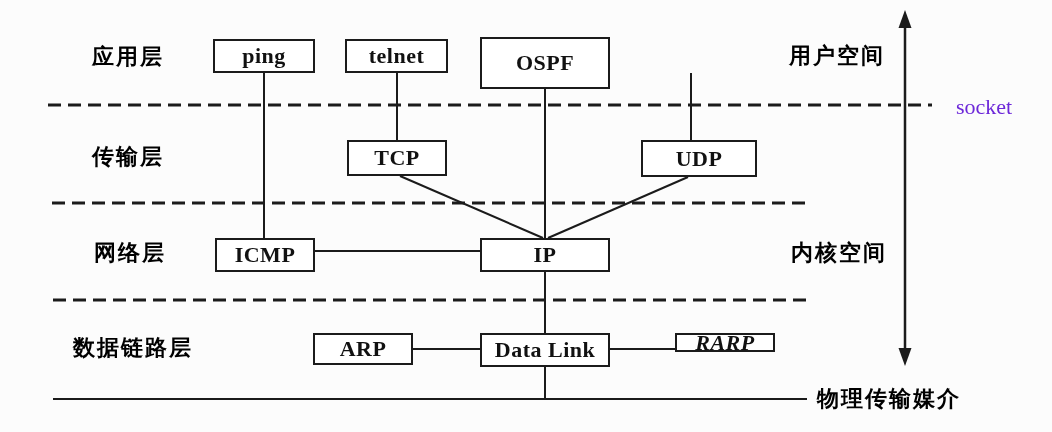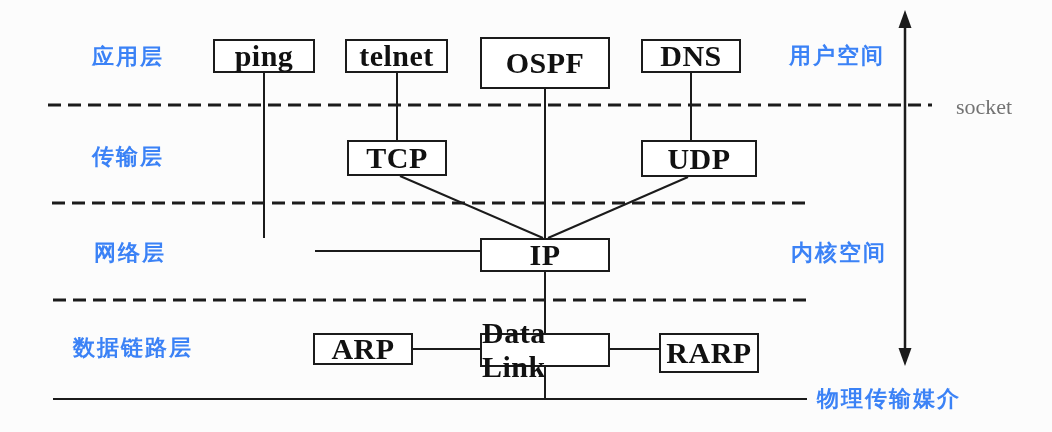--- a/index.html
+++ b/index.html
@@ -24,56 +24,56 @@
   }
   .node {
     position: absolute;
     box-sizing: border-box;
     border: 2px solid #1b1b1b;
     background: #ffffff;
     display: flex;
     align-items: center;
     justify-content: center;
     font-family: "Liberation Serif", serif;
-    font-size: 30px;
+    font-size: 22px;
     font-weight: 600;
     color: #111111;
     letter-spacing: 0.5px;
   }
   .cjk-label {
     position: absolute;
     font-family: "Liberation Sans", sans-serif;
     font-weight: 700;
     font-size: 22px;
-    color: #3b82f6;
+    color: #000000;
     letter-spacing: 2px;
     white-space: nowrap;
     line-height: 1;
   }
   .serif-label {
     position: absolute;
     font-family: "Liberation Serif", serif;
     font-weight: 400;
     font-size: 22px;
-    color: #737373;
+    color: #6d28d9;
     white-space: nowrap;
     line-height: 1;
   }
   
   .n-ping     { left: 213px; top: 39px;  width: 102px; height: 34px; }
   .n-telnet   { left: 345px; top: 39px;  width: 103px; height: 34px; }
   .n-ospf     { left: 480px; top: 37px;  width: 130px; height: 52px; }
   .n-dns      { left: 641px; top: 39px;  width: 100px; height: 34px; }
   .n-tcp      { left: 347px; top: 140px; width: 100px; height: 36px; }
   .n-udp      { left: 641px; top: 140px; width: 116px; height: 37px; }
   .n-icmp     { left: 215px; top: 238px; width: 100px; height: 34px; }
   .n-ip       { left: 480px; top: 238px; width: 130px; height: 34px; }
   .n-arp      { left: 313px; top: 333px; width: 100px; height: 32px; }
   .n-datalink { left: 480px; top: 333px; width: 130px; height: 34px; }
-  .n-rarp     { left: 659px; top: 333px; width: 100px; height: 40px; }
+  .n-rarp     { left: 675px; top: 333px; width: 100px; height: 19px; font-style: italic; }
   
   .l-app       { left: 92px;  top: 46px;  }
   .l-transport { left: 92px;  top: 146px; }
   .l-network   { left: 94px;  top: 242px; }
   .l-datalink  { left: 73px;  top: 337px; }
   .l-user      { left: 789px; top: 45px;  }
   .l-kernel    { left: 791px; top: 242px; }
   .l-physical  { left: 817px; top: 388px; }
   .l-socket    { left: 956px; top: 96px;  }
 </style>
@@ -118,21 +118,21 @@
   <div class="cjk-label l-datalink">数据链路层</div>
 
   <div class="cjk-label l-kernel">内核空间</div>
   <div class="cjk-label l-user">用户空间</div>
   <div class="serif-label l-socket">socket</div>
   <div class="cjk-label l-physical">物理传输媒介</div>
 
   <div class="node n-ping">ping</div>
   <div class="node n-telnet">telnet</div>
   <div class="node n-ospf">OSPF</div>
-  <div class="node n-dns">DNS</div>
   <div class="node n-tcp">TCP</div>
   <div class="node n-udp">UDP</div>
+  <div class="node n-icmp">ICMP</div>
   <div class="node n-ip">IP</div>
   <div class="node n-arp">ARP</div>
   <div class="node n-datalink">Data Link</div>
   <div class="node n-rarp">RARP</div>
 
 </div>
 
 </body></html>

